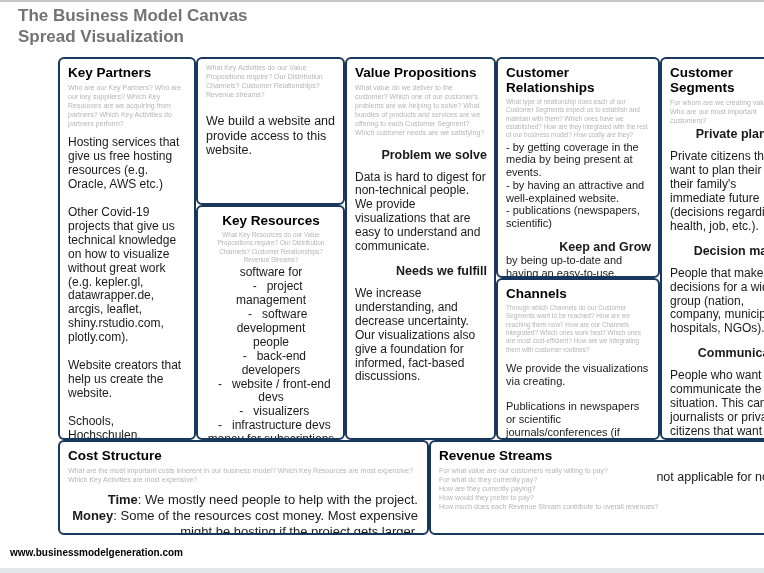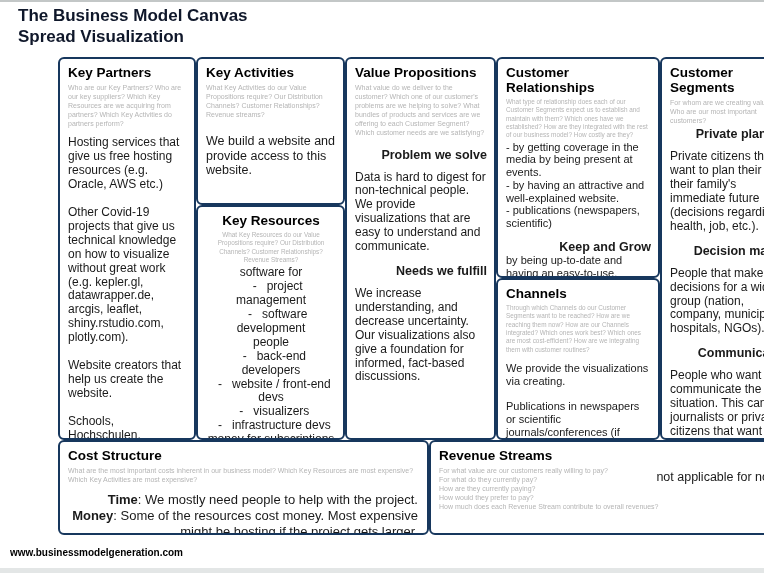--- a/index.html
+++ b/index.html
@@ -6,21 +6,21 @@
   body {
     width:764px; height:573px; position:relative; background:#ffffff;
     font-family:"Liberation Sans","DejaVu Sans",sans-serif; color:#1a1a1a;
     overflow:hidden;
   }
   .top-line { position:absolute; left:0; top:0; width:764px; height:2px; background:#c3c7c7; }
   .bottom-strip { position:absolute; left:0; bottom:0; width:764px; height:5px; background:#e3e6e6; }
 
   .page-title {
     position:absolute; left:18px; top:5px; font-size:17px; font-weight:bold;
-    line-height:21px; color:#0f172a;
+    line-height:21px; color:#737373;
   }
 
   #canvas { position:absolute; left:10px; top:57px; width:744px;padding-left:48px; }
   .top-grid {
     display:grid;
     grid-template-columns:138px 149px 151px 164px 142px;
     grid-template-rows:148px 73px 162px;
     height:383px;
   }
   .bottom-grid { display:grid; grid-template-columns:371px 373px; height:95px; }
@@ -84,21 +84,20 @@
 
 Other Covid-19 projects that give us technical knowledge on how to visualize without great work (e.g. kepler.gl, datawrapper.de, arcgis, leaflet, shiny.rstudio.com, plotly.com).
 
 Website creators that help us create the website.
 
 Schools, Hochschulen, Universities: Master theses, Studienarbeiten, PhD-publications, etc.</div>
 
     </div>
 
     <div class="box ka">
-      <div class="box-title">Key Activities</div>
       <div class="hint">What Key Activities do our Value Propositions require? Our Distribution Channels? Customer Relationships? Revenue streams?</div>
       <div class="body">We build a website and provide access to this website.</div>
     </div>
 
     <div class="box kr">
       <div class="box-title">Key Resources</div>
       <div class="hint tiny">What Key Resources do our Value Propositions require? Our Distribution Channels? Customer Relationships? Revenue Streams?</div>
       <div class="body">software for
     -   project management
     -   software development

